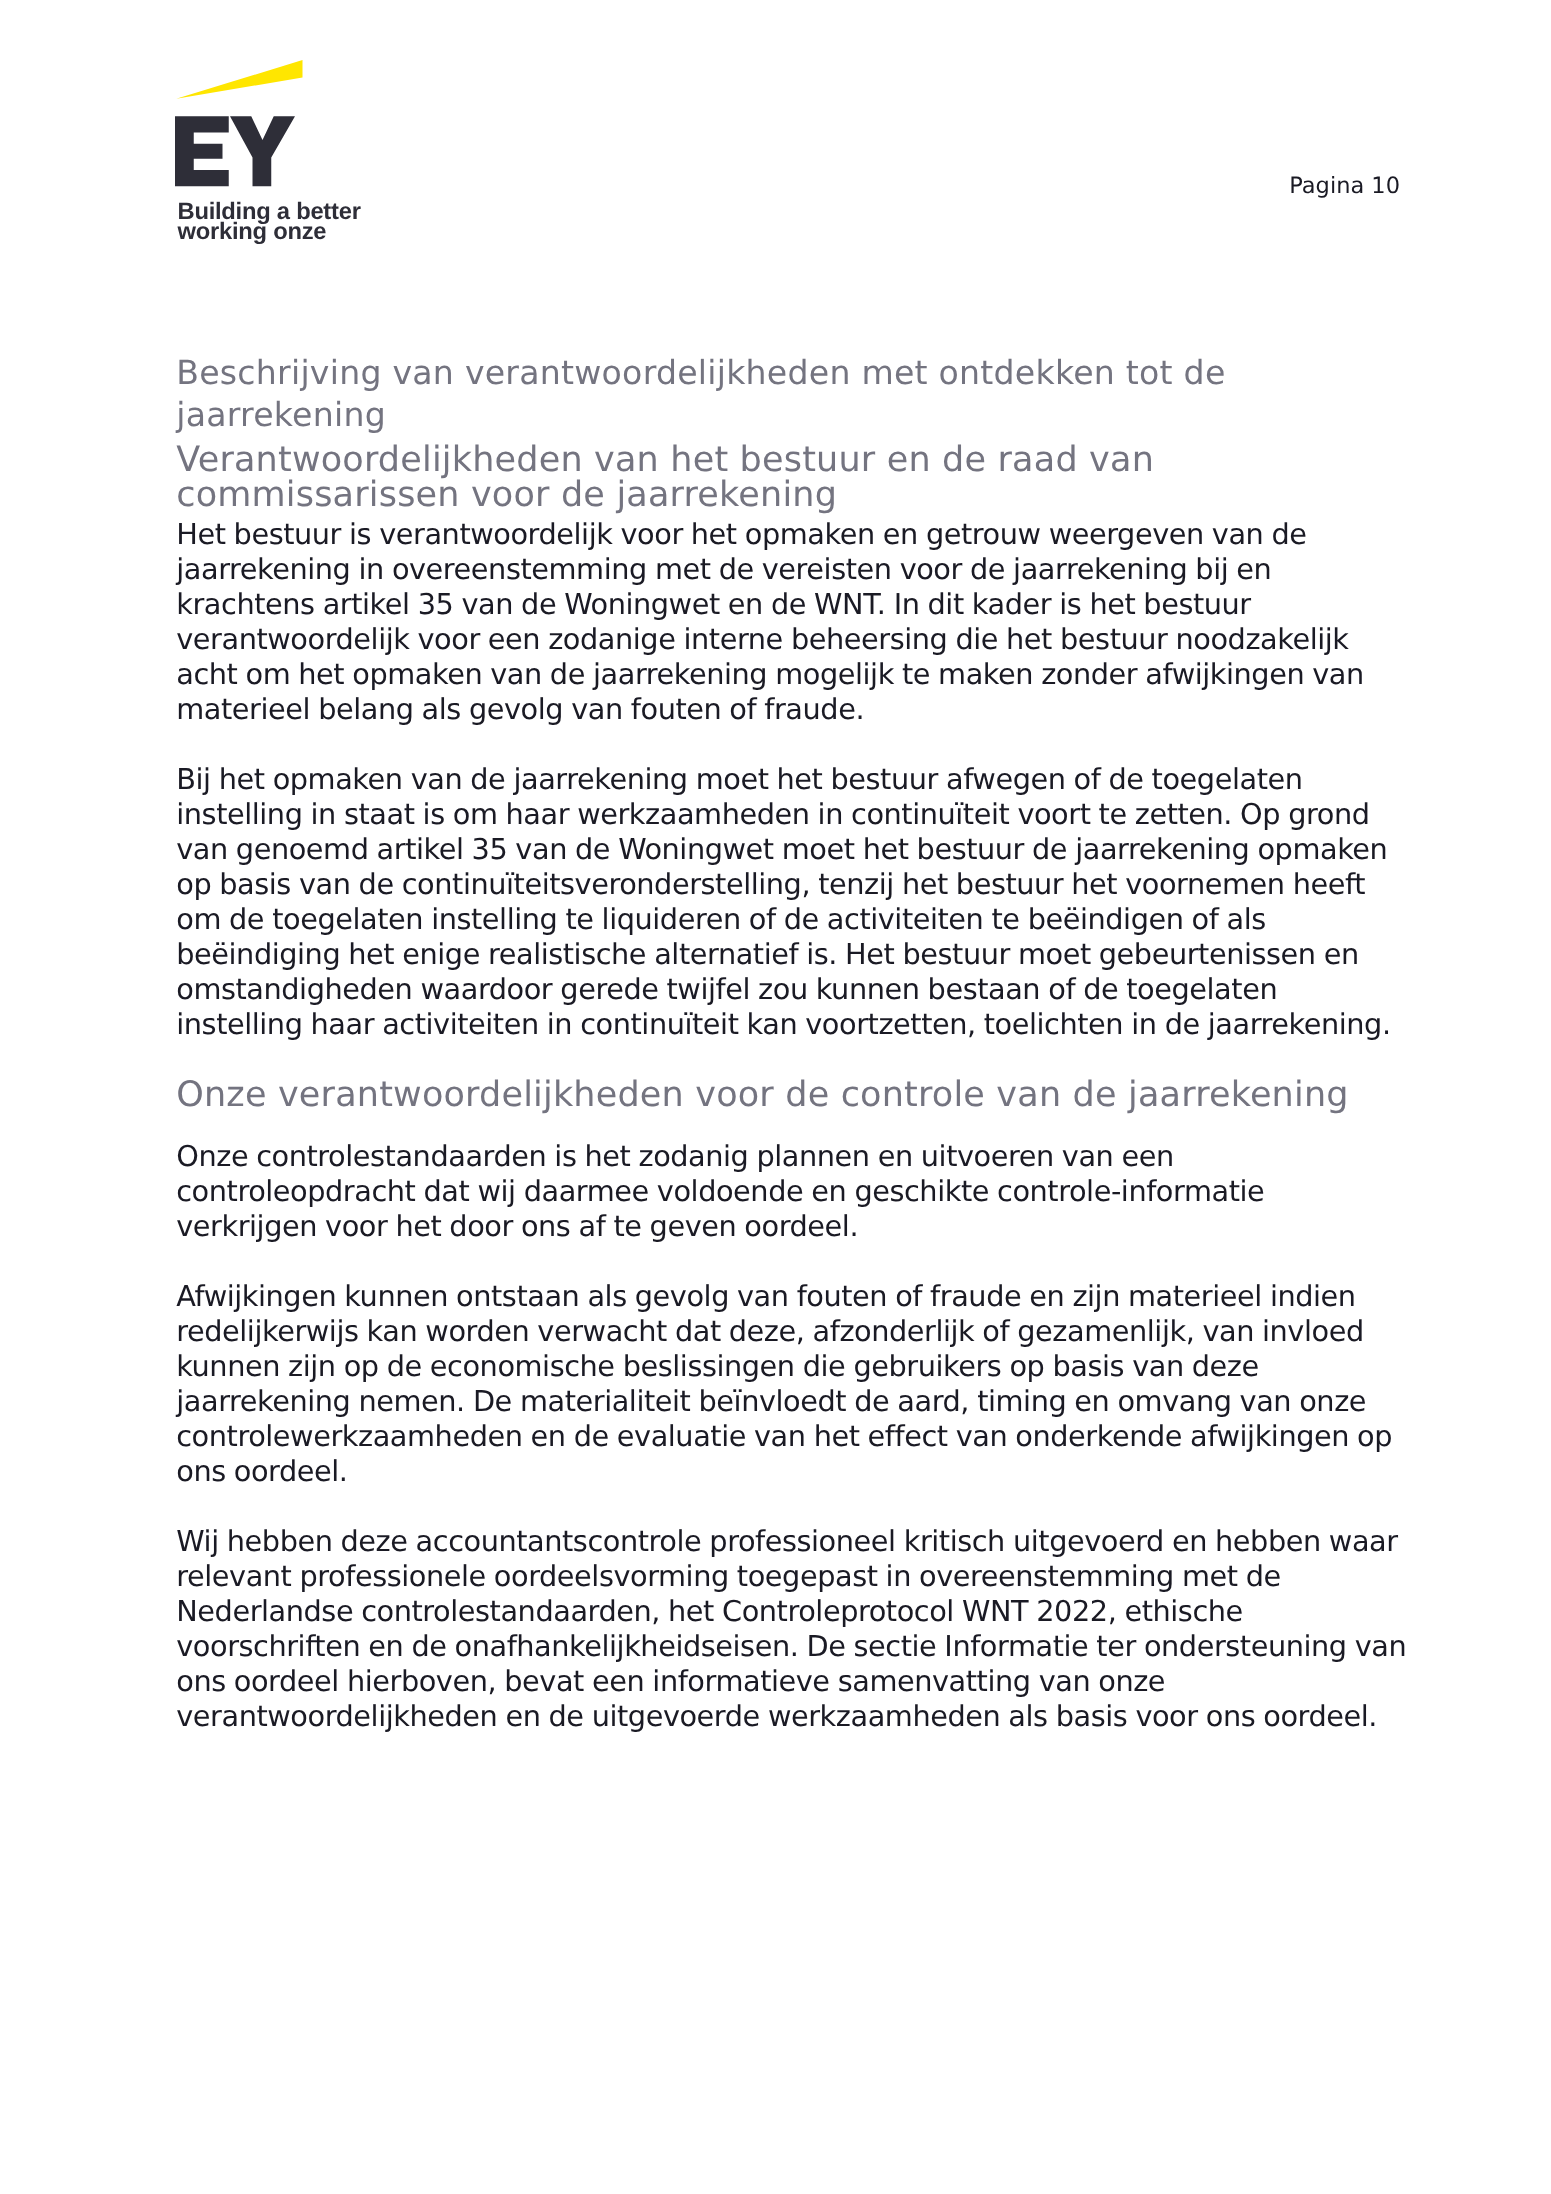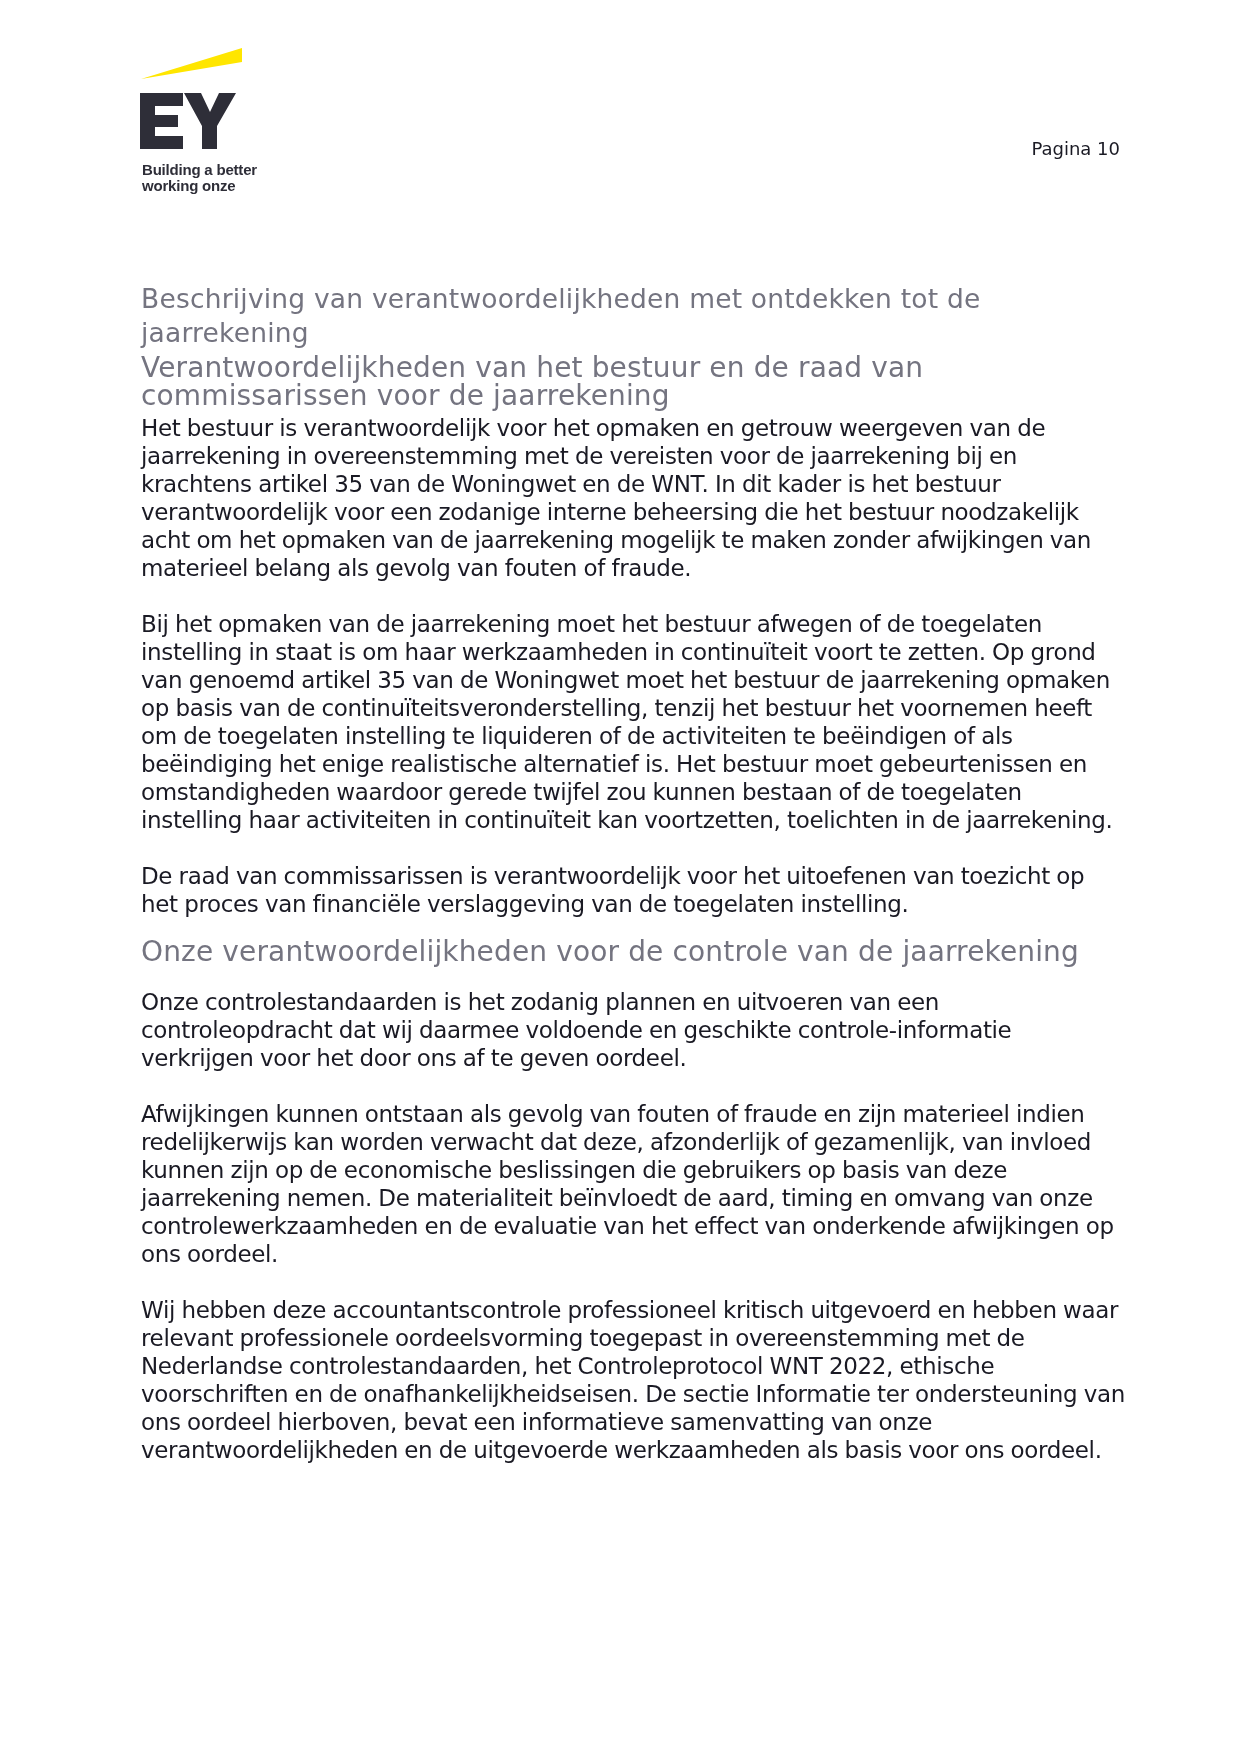--- a/index.html
+++ b/index.html
@@ -26,21 +26,21 @@
       position: absolute;
       left: 0;
       top: 0;
     }
     .logo-tagline {
       position: absolute;
       left: 2px;
       top: 114px;
       font-family: "Liberation Sans", sans-serif;
       font-weight: bold;
-      font-size: 15px;
+      font-size: 19px;
       line-height: 16px;
       color: #2e2e38;
       letter-spacing: -0.2px;
     }
     .page-number {
       position: absolute;
       right: 121px;
       top: 118px;
       font-family: "DejaVu Sans", sans-serif;
       font-size: 18px;
@@ -112,21 +112,20 @@
 
 <div class="page-number">Pagina 10</div>
 
 <div class="content">
   <h1 class="h1">Beschrijving van verantwoordelijkheden met ontdekken tot de jaarrekening</h1>
 
   <div>
     <h2 class="h2">Verantwoordelijkheden van het bestuur en de raad van commissarissen voor de jaarrekening</h2>
     <p class="para">Het bestuur is verantwoordelijk voor het opmaken en getrouw weergeven van de jaarrekening in overeenstemming met de vereisten voor de jaarrekening bij en krachtens artikel 35 van de Woningwet en de WNT. In dit kader is het bestuur verantwoordelijk voor een zodanige interne beheersing die het bestuur noodzakelijk acht om het opmaken van de jaarrekening mogelijk te maken zonder afwijkingen van materieel belang als gevolg van fouten of fraude.</p>
     <p class="para">Bij het opmaken van de jaarrekening moet het bestuur afwegen of de toegelaten instelling in staat is om haar werkzaamheden in continuïteit voort te zetten. Op grond van genoemd artikel 35 van de Woningwet moet het bestuur de jaarrekening opmaken op basis van de continuïteitsveronderstelling, tenzij het bestuur het voornemen heeft om de toegelaten instelling te liquideren of de activiteiten te beëindigen of als beëindiging het enige realistische alternatief is. Het bestuur moet gebeurtenissen en omstandigheden waardoor gerede twijfel zou kunnen bestaan of de toegelaten instelling haar activiteiten in continuïteit kan voortzetten, toelichten in de jaarrekening.</p>
-    <p class="para last-in-section">De raad van commissarissen is verantwoordelijk voor het uitoefenen van toezicht op het proces van financiële verslaggeving van de toegelaten instelling.</p>
   </div>
 
   <div>
     <h2 class="h2 section2">Onze verantwoordelijkheden voor de controle van de jaarrekening</h2>
     <p class="para">Onze controlestandaarden is het zodanig plannen en uitvoeren van een controleopdracht dat wij daarmee voldoende en geschikte controle-informatie verkrijgen voor het door ons af te geven oordeel.</p>
     <p class="para">Afwijkingen kunnen ontstaan als gevolg van fouten of fraude en zijn materieel indien redelijkerwijs kan worden verwacht dat deze, afzonderlijk of gezamenlijk, van invloed kunnen zijn op de economische beslissingen die gebruikers op basis van deze jaarrekening nemen. De materialiteit beïnvloedt de aard, timing en omvang van onze controlewerkzaamheden en de evaluatie van het effect van onderkende afwijkingen op ons oordeel.</p>
     <p class="para last-in-section">Wij hebben deze accountantscontrole professioneel kritisch uitgevoerd en hebben waar relevant professionele oordeelsvorming toegepast in overeenstemming met de Nederlandse controlestandaarden, het Controleprotocol WNT 2022, ethische voorschriften en de onafhankelijkheidseisen. De sectie Informatie ter ondersteuning van ons oordeel hierboven, bevat een informatieve samenvatting van onze verantwoordelijkheden en de uitgevoerde werkzaamheden als basis voor ons oordeel.</p>
   </div>
 </div>
 

